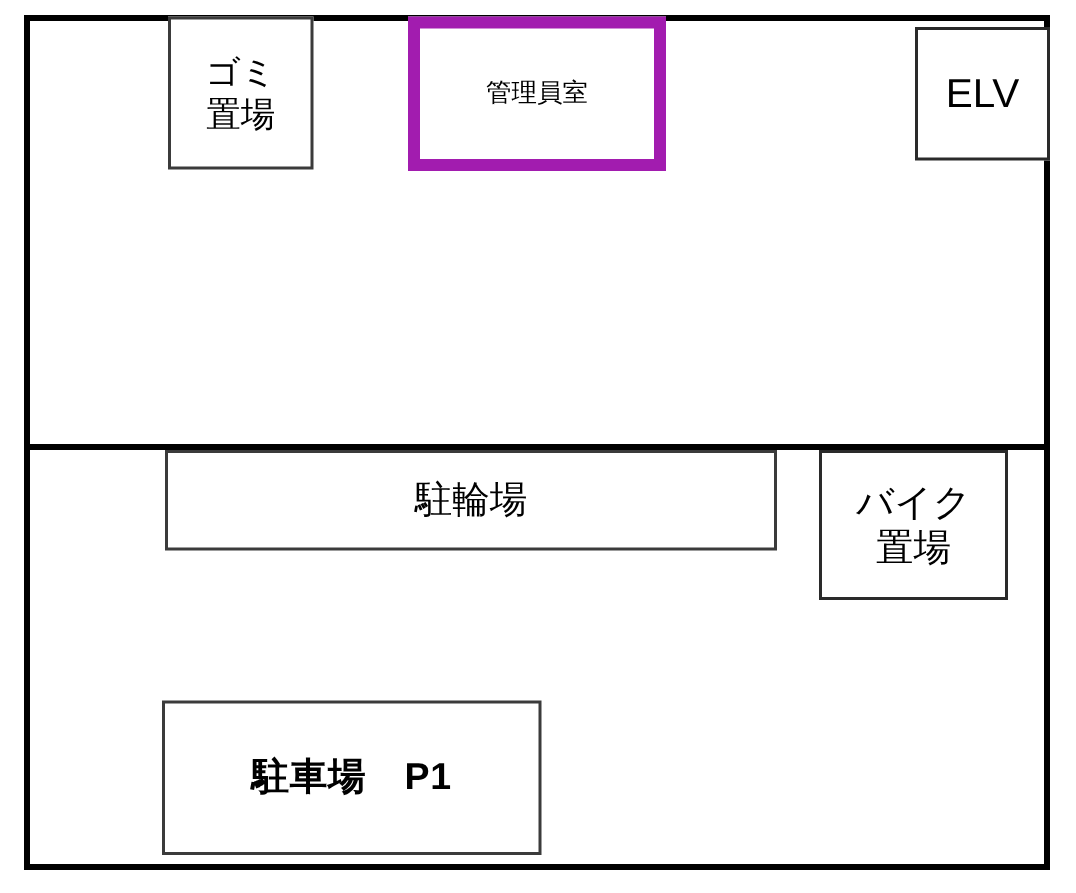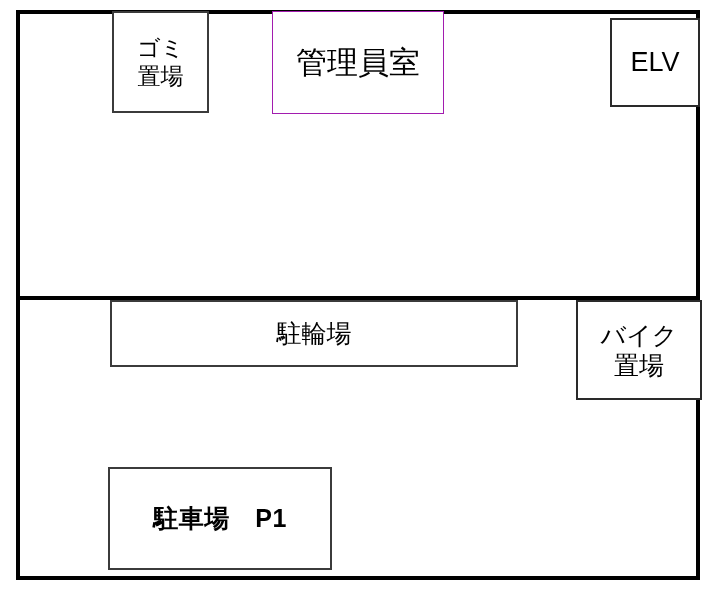--- a/index.html
+++ b/index.html
@@ -62,53 +62,53 @@
     width: 97px;
     height: 102px;
     border: 2px solid #3b3b3b;
     font-size: 23px;
   }
   .room-kanri {
     left: 272px;
     top: 11px;
     width: 172px;
     height: 103px;
-    border: 1px solid #a21caf;
-    font-size: 31px;
+    border: 8px solid #a21caf;
+    font-size: 17px;
     justify-content: center;
   }
   .room-elv {
     left: 610px;
     top: 18px;
     width: 90px;
     height: 89px;
     border: 2px solid #2a2a2a;
     font-size: 27px;
   }
   .room-chuurinjou {
     left: 110px;
     top: 300px;
     width: 408px;
     height: 67px;
     border: 2px solid #3b3b3b;
     font-size: 25px;
     align-items: center;
   }
   .room-baiku {
-    left: 576px;
+    left: 546px;
     top: 300px;
     width: 126px;
     height: 100px;
     border: 2px solid #2a2a2a;
     font-size: 25px;
   }
   .room-chuushajou {
     left: 108px;
     top: 467px;
-    width: 224px;
+    width: 253px;
     height: 103px;
     border: 2px solid #3b3b3b;
     font-size: 25px;
     font-weight: bold;
     letter-spacing: 0.5px;
   }
 </style>
 </head>
 <body>
 

